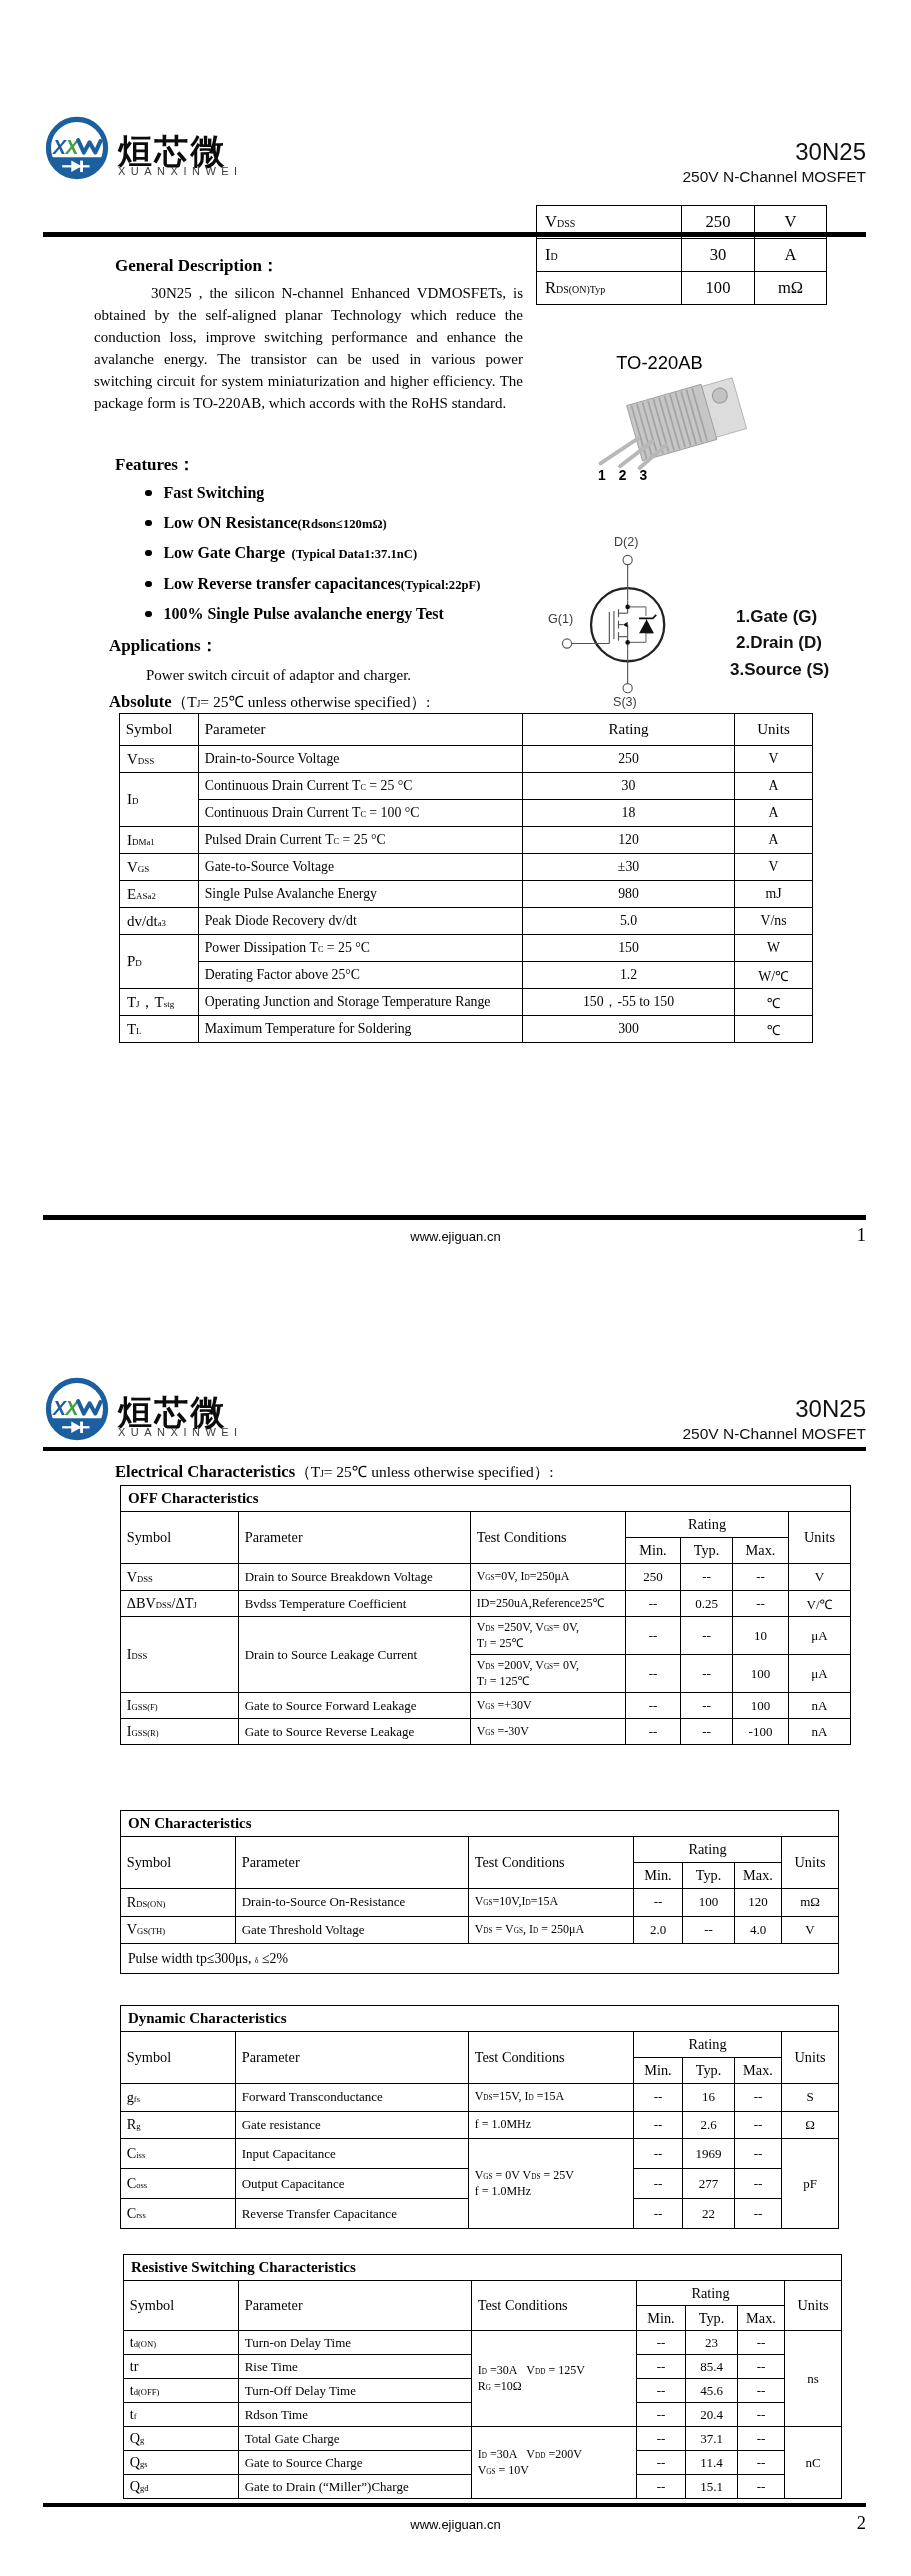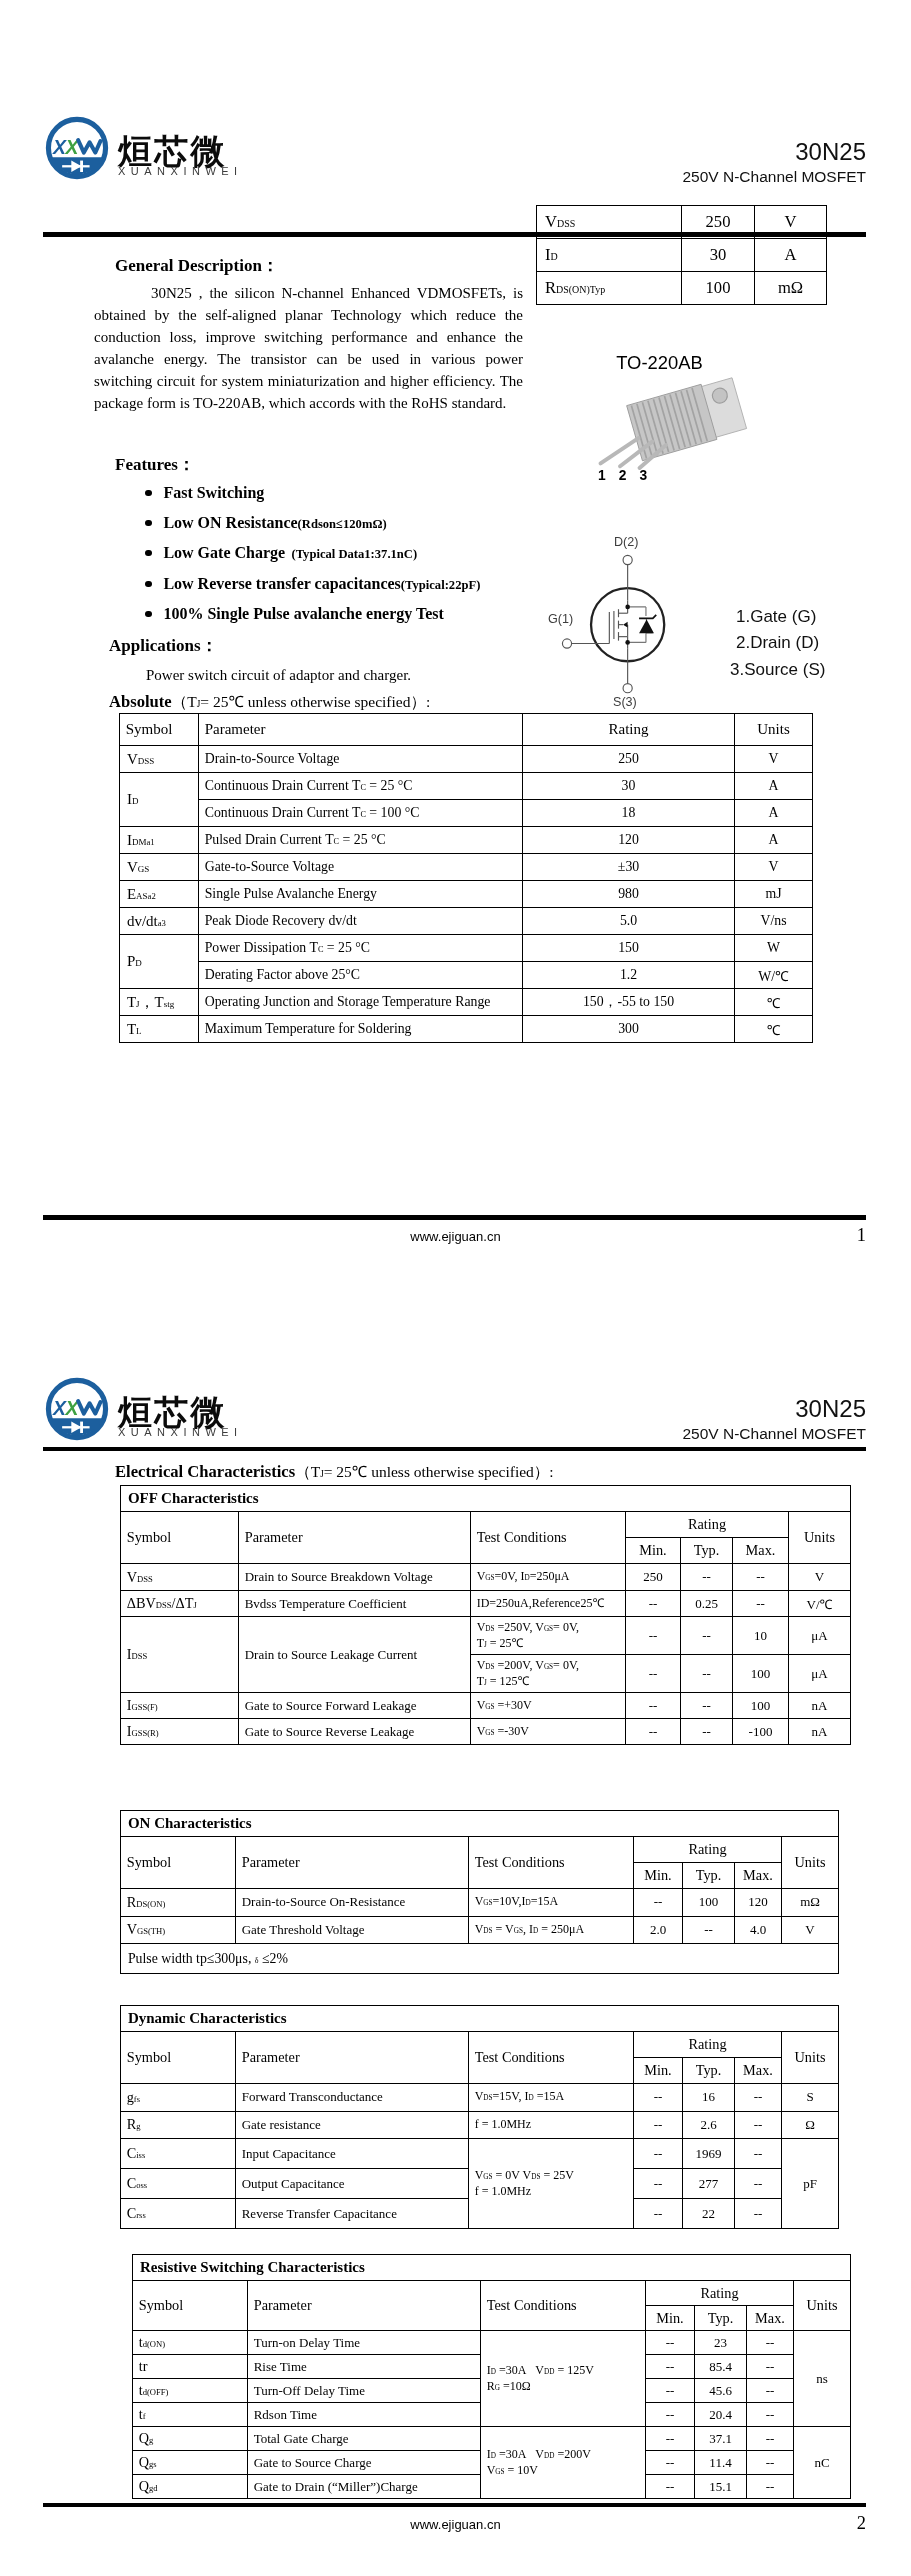--- a/index.html
+++ b/index.html
@@ -59,21 +59,21 @@
   table.spec td.note { font-size:13.8px; padding-left:6.9px;margin-top:19px; }
 
   
   .furl { font-family:"Liberation Sans", sans-serif; font-size:13px; text-align:center; }
   .fpage { font-size:18.4px; text-align:right; }
 
   
   .pkg-title { font-family:"Liberation Sans", sans-serif; font-size:18.4px; }
   .pins { font-family:"Liberation Sans", sans-serif; font-weight:bold; font-size:13.8px; letter-spacing:4.6px; }
   .pinlab { font-family:"Liberation Sans", sans-serif; font-size:12.6px; color:#3d3d3d; }
-  .legend-line { font-family:"Liberation Sans", sans-serif; font-size:17px; color:#111; }
+  .legend-line { font-family:"Liberation Sans", sans-serif; font-size:17px; color:#111;font-weight:bold; }
 </style>
 </head>
 <body>
 
 <div id="canvas">
 
   <svg class="abs" style="left:45px; top:116px;" width="64" height="64" viewBox="0 0 112 112">
     <circle cx="56" cy="56" r="50" fill="#fff" stroke="#1c5f9e" stroke-width="9"></circle>
     <path d="M 10 72 A 50 50 0 0 0 102 72 L 10 72 Z" fill="#1c5f9e"></path>
     <text x="14" y="66" font-family="Liberation Sans, sans-serif" font-weight="bold" font-style="italic" font-size="34" fill="#1c5f9e">X</text>
@@ -519,21 +519,21 @@
     <tr style="height:30px;">
       <td class="sym"><span>C</span><sub>rss</sub></td>
       <td>Reverse Transfer Capacitance</td>
       <td class="c">--</td>
       <td class="c">22</td>
       <td class="c">--</td>
     </tr>
   </tbody>
     </table>
 
-  <table class="abs spec" style="left:132px; top:2254px; width:717px;">
+  <table class="abs spec" style="left:123px; top:2254px; width:717px;">
     <colgroup>
         <col style="width:115px">
         <col style="width:233px">
         <col style="width:165px">
         <col style="width:49px">
         <col style="width:52px">
         <col style="width:47px">
         <col style="width:57px">
       </colgroup>
     <tbody>

